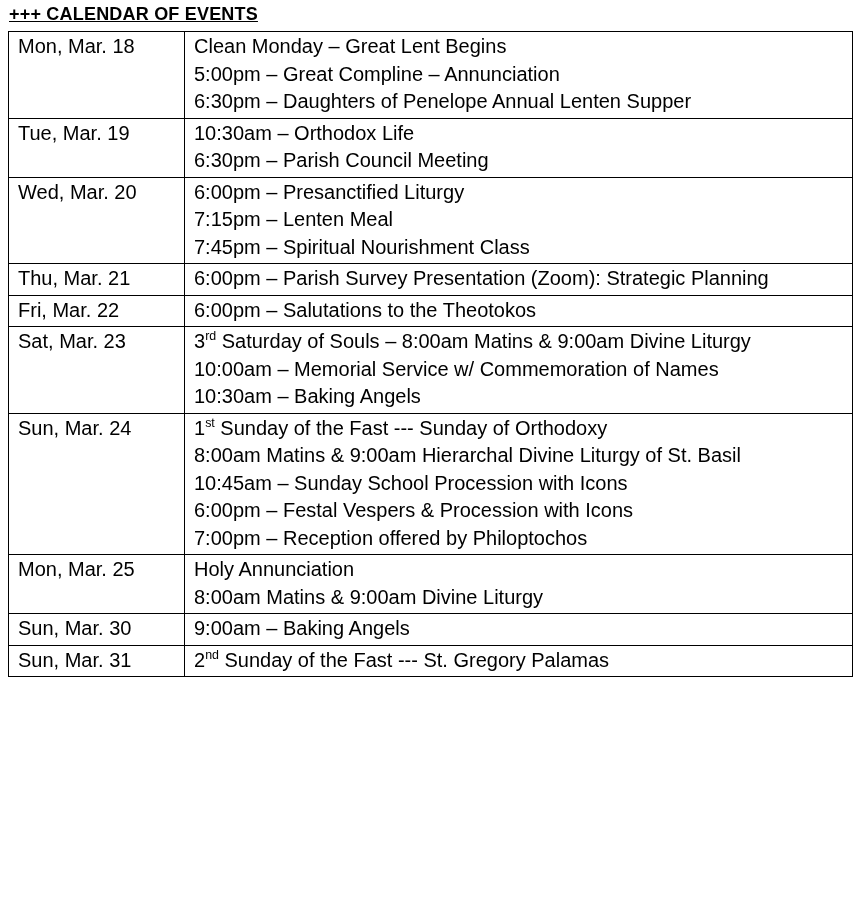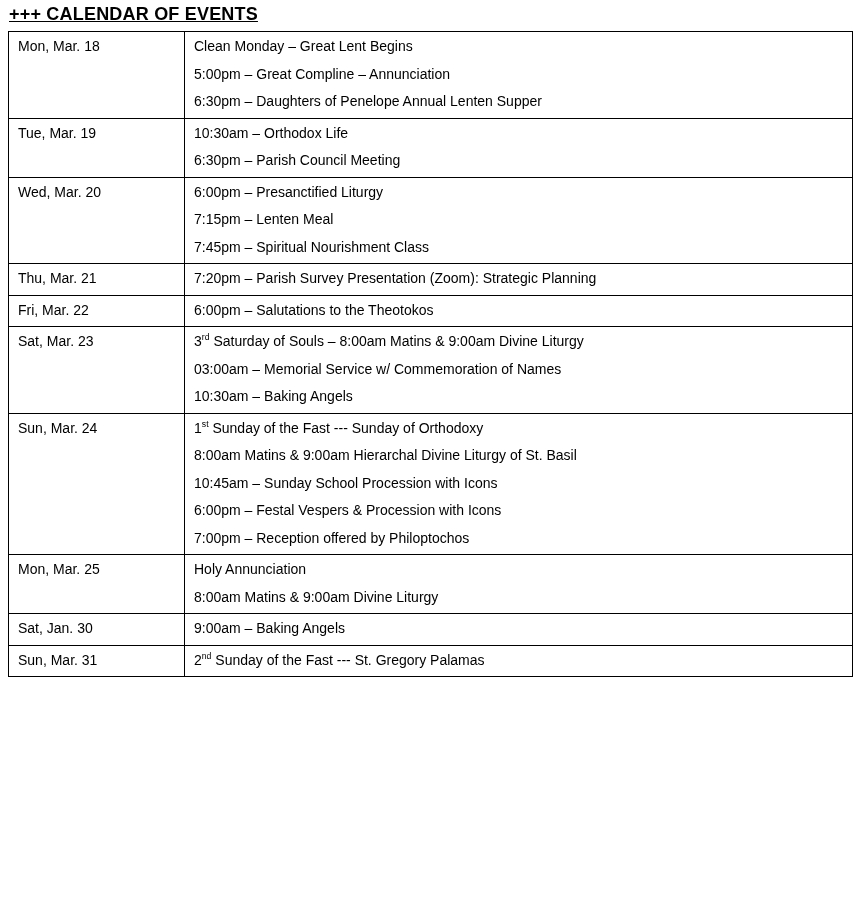--- a/index.html
+++ b/index.html
@@ -25,21 +25,21 @@
   }
   table.events-table {
     border-collapse: collapse;
     width: 845px;
     table-layout: fixed;
   }
   table.events-table td {
     border: 1.5px solid #000000;
     vertical-align: top;
     padding: 1px 10px 2px 9px;
-    font-size: 14px;
+    font-size: 20px;
     line-height: 27.5px;
   }
   td.date-cell {
     width: 176px;
   }
   .event-line {
     white-space: nowrap;
     overflow: hidden;
   }
   sup {
@@ -75,34 +75,34 @@
           <td class="date-cell">Wed, Mar. 20</td>
           <td class="events-cell">
             <div class="event-line">6:00pm – Presanctified Liturgy</div>
             <div class="event-line">7:15pm – Lenten Meal</div>
             <div class="event-line">7:45pm – Spiritual Nourishment Class</div>
           </td>
         </tr>
         <tr>
           <td class="date-cell">Thu, Mar. 21</td>
           <td class="events-cell">
-            <div class="event-line">7:20pm – Parish Survey Presentation (Zoom): Strategic Planning</div>
+            <div class="event-line">6:00pm – Parish Survey Presentation (Zoom): Strategic Planning</div>
           </td>
         </tr>
         <tr>
           <td class="date-cell">Fri, Mar. 22</td>
           <td class="events-cell">
             <div class="event-line">6:00pm – Salutations to the Theotokos</div>
           </td>
         </tr>
         <tr>
           <td class="date-cell">Sat, Mar. 23</td>
           <td class="events-cell">
             <div class="event-line">3<sup>rd</sup> Saturday of Souls – 8:00am Matins &amp; 9:00am Divine Liturgy</div>
-            <div class="event-line">03:00am – Memorial Service w/ Commemoration of Names</div>
+            <div class="event-line">10:00am – Memorial Service w/ Commemoration of Names</div>
             <div class="event-line">10:30am – Baking Angels</div>
           </td>
         </tr>
         <tr>
           <td class="date-cell">Sun, Mar. 24</td>
           <td class="events-cell">
             <div class="event-line">1<sup>st</sup> Sunday of the Fast --- Sunday of Orthodoxy</div>
             <div class="event-line">8:00am Matins &amp; 9:00am Hierarchal Divine Liturgy of St. Basil</div>
             <div class="event-line">10:45am – Sunday School Procession with Icons</div>
             <div class="event-line">6:00pm – Festal Vespers &amp; Procession with Icons</div>
@@ -110,21 +110,21 @@
           </td>
         </tr>
         <tr>
           <td class="date-cell">Mon, Mar. 25</td>
           <td class="events-cell">
             <div class="event-line">Holy Annunciation</div>
             <div class="event-line">8:00am Matins &amp; 9:00am Divine Liturgy</div>
           </td>
         </tr>
         <tr>
-          <td class="date-cell">Sat, Jan. 30</td>
+          <td class="date-cell">Sun, Mar. 30</td>
           <td class="events-cell">
             <div class="event-line">9:00am – Baking Angels</div>
           </td>
         </tr>
         <tr>
           <td class="date-cell">Sun, Mar. 31</td>
           <td class="events-cell">
             <div class="event-line">2<sup>nd</sup> Sunday of the Fast --- St. Gregory Palamas</div>
           </td>
         </tr>

